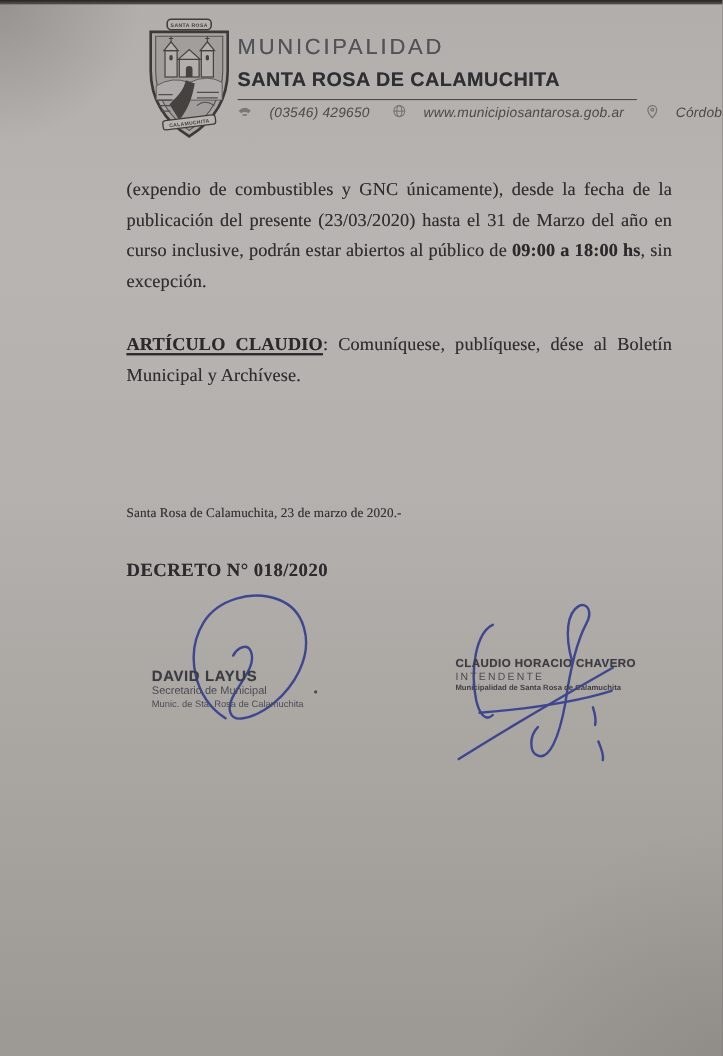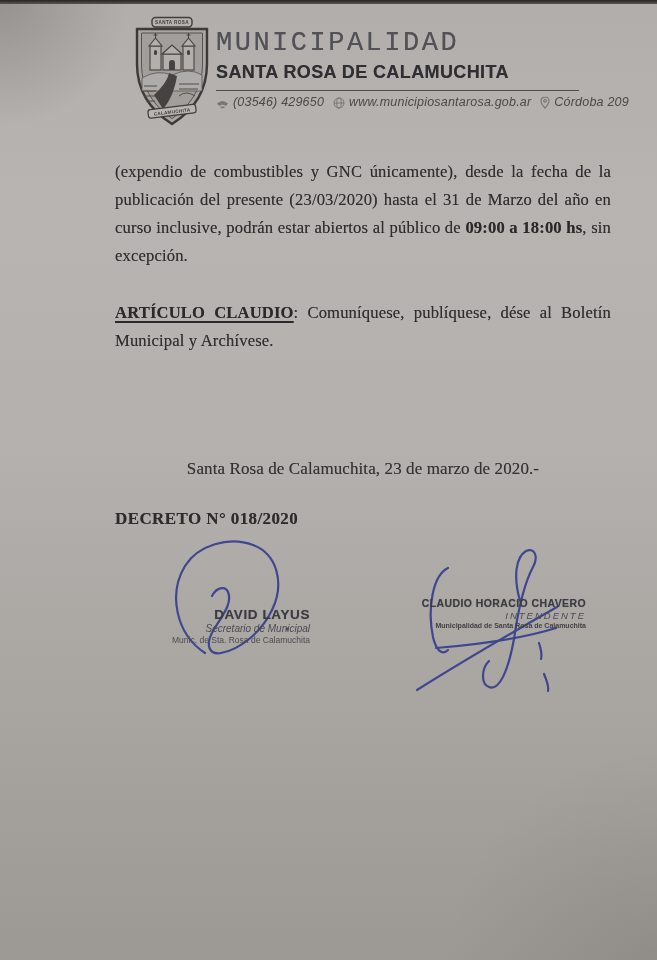--- a/index.html
+++ b/index.html
@@ -11,64 +11,64 @@
       linear-gradient(180deg,#b1aeab 0%, #b7b4b1 22%, #b3b0ad 48%, #a9a5a1 72%, #9c9894 100%);
     font-family:"Liberation Serif", serif;
   }
   .top-edge{position:absolute;top:0;left:0;width:100%;height:4px;
     background:linear-gradient(180deg,#27231f, #5a5550);}
   
   .letterhead{position:absolute;top:14px;left:0;width:100%;height:125px;}
   .logo{position:absolute;left:127px;top:2px;}
   .head-text{position:absolute;left:216px;top:14px;width:380px;}
   .org-title{
-    font-family:Liberation Mono, monospace;font-size:27px;font-weight:400;
+    font-family:Liberation Sans, sans-serif;font-size:20px;font-weight:400;
     letter-spacing:2.5px;color:#515157;line-height:30px;
     text-shadow:0 0 .6px rgba(60,58,62,.5);
   }
   .org-subtitle{
     font-family:"Liberation Sans",sans-serif;font-size:18px;font-weight:700;
     letter-spacing:.4px;color:#2e2e33;line-height:26px;margin-top:1px;
     text-shadow:0 0 .6px rgba(40,40,45,.55);
   }
   .head-rule{width:363px;height:0;border-top:1.6px solid #3c3a3c;margin-top:5px;opacity:.85;}
   .contact{
-    margin-top:4px;display:flex;align-items:flex-end;gap:4px;
+    margin-top:4px;display:flex;align-items:flex-start;gap:16px;
     font-family:"Liberation Sans",sans-serif;font-style:italic;
     font-size:12.5px;color:#4c4946;letter-spacing:.2px;white-space:nowrap;
   }
   .contact .icon{display:inline-flex;flex:0 0 auto;opacity:.8;}
   .contact .seg{margin-right:5px;}
   
   .doc-body{position:absolute;left:115px;top:158px;width:496px;}
   .doc-par{
     margin:0 0 29px 0;text-align:justify;
     font-size:16.6px;line-height:28px;color:#2f2d2f;letter-spacing:.15px;
     text-shadow:0 0 .5px rgba(55,50,48,.55);
   }
   .doc-par .b{font-weight:700;color:#2b292b;}
   .doc-par .u{text-decoration:underline;text-decoration-thickness:1.5px;text-underline-offset:2.5px;}
   .dateline{
-    position:absolute;left:115px;top:459px;width:496px;text-align:center;
-    font-size:17px;color:#343234;letter-spacing:.1px;
+    position:absolute;left:115px;top:459px;width:496px;text-align:left;
+    font-size:12px;color:#343234;letter-spacing:.1px;
     text-shadow:0 0 .5px rgba(55,50,48,.5);
   }
   .decree-no{
     position:absolute;left:115px;top:509px;
     font-size:17px;font-weight:700;color:#2d2b2d;letter-spacing:.4px;
     text-shadow:0 0 .5px rgba(50,46,44,.55);
   }
   
-  .sig{position:absolute;text-align:right;font-family:"Liberation Sans",sans-serif;}
+  .sig{position:absolute;text-align:left;font-family:"Liberation Sans",sans-serif;}
   .sig-left{left:138px;top:607px;width:172px;}
   .sig-right{left:414px;top:597px;width:172px;}
   .sig-name{font-weight:700;color:#3b3b42;text-shadow:0 0 .7px rgba(60,60,70,.5);}
   .sig-left  .sig-name{font-size:13.5px;letter-spacing:.6px;}
   .sig-right .sig-name{font-size:10.5px;letter-spacing:.4px;}
-  .sig-title{color:#4a4a52;font-style:italic;}
+  .sig-title{color:#4a4a52;}
   .sig-left  .sig-title{font-size:10px;margin-top:1px;}
   .sig-right .sig-title{font-size:9.5px;letter-spacing:2px;margin-top:1px;}
   .sig-org{color:#4d4c52;}
   .sig-left  .sig-org{font-size:8.5px;margin-top:1px;}
   .sig-right .sig-org{font-size:7px;font-weight:700;color:#403f46;margin-top:1px;}
   .ink{position:absolute;left:0;top:0;pointer-events:none;}
 </style>
 </head>
 <body>
 

